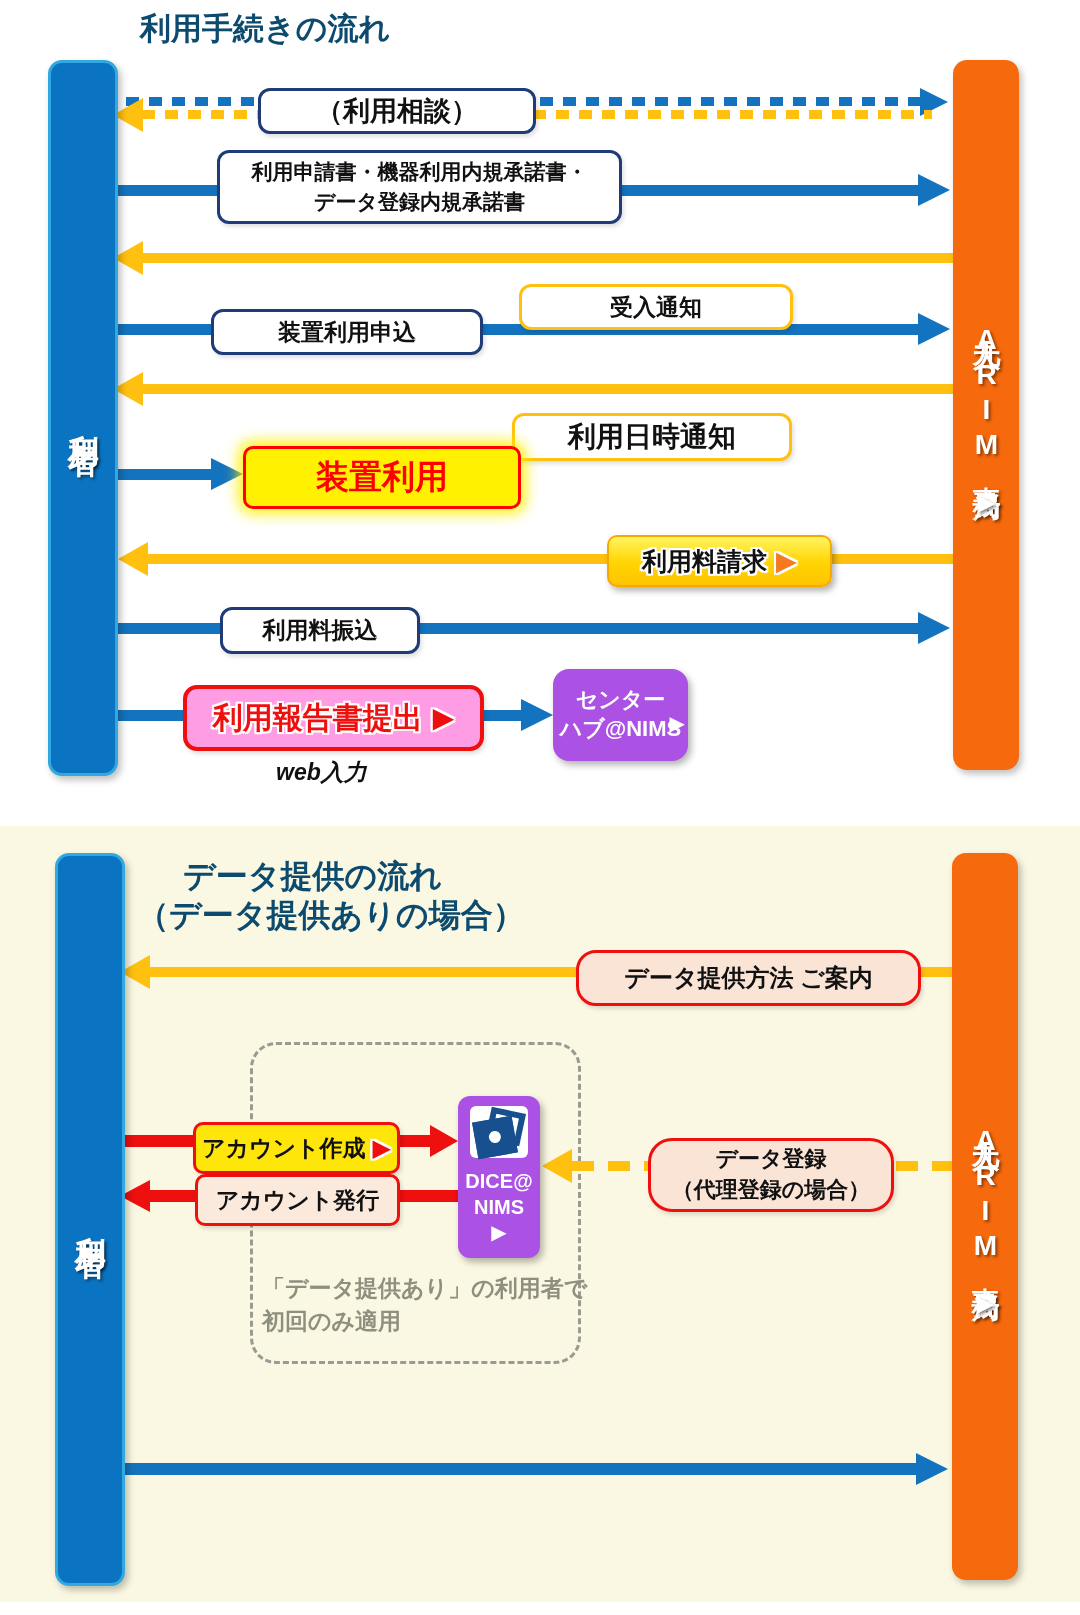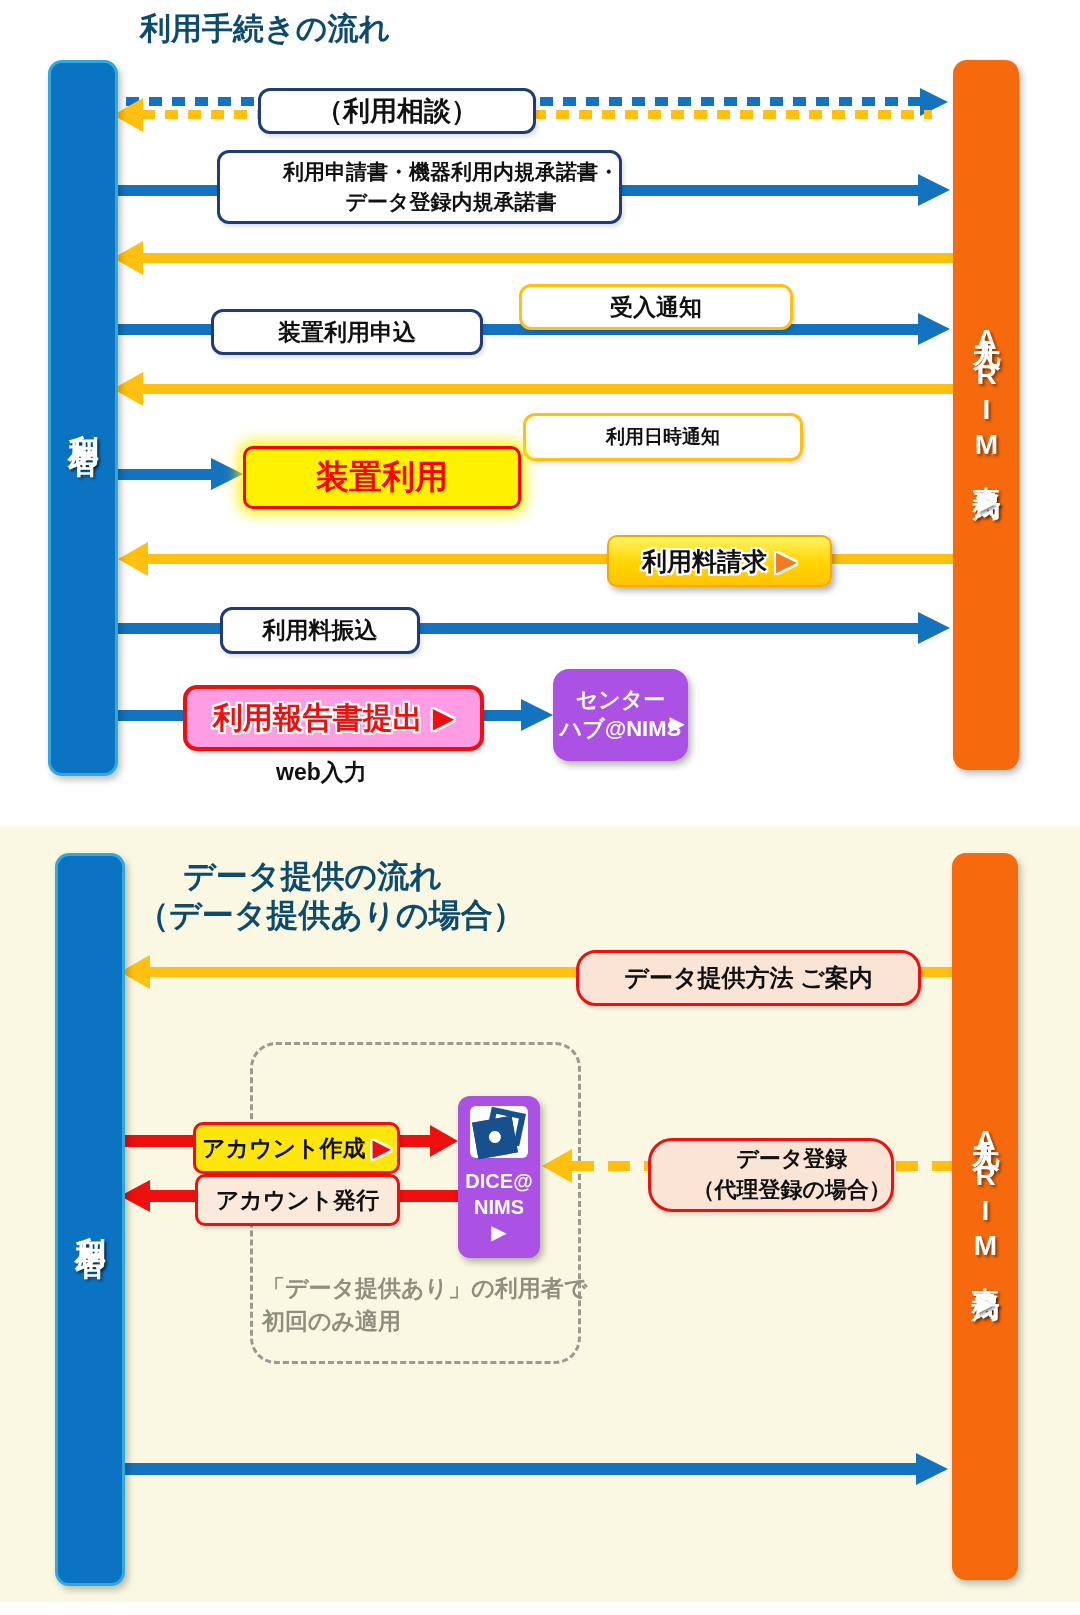--- a/index.html
+++ b/index.html
@@ -29,21 +29,21 @@
     box-shadow:3px 4px 7px rgba(0,0,0,.25);}
   .user-bar{background:var(--userbar);border:3px solid var(--userbar-edge);}
   .office-bar{background:var(--office);}
   .vtext{writing-mode:vertical-rl;text-orientation:upright;color:#fff;font-weight:bold;
     text-shadow:2px 2px 3px rgba(0,0,0,.45);text-align:center;}
   .box{position:absolute;z-index:2;display:flex;align-items:center;justify-content:center;
     text-align:center;font-weight:bold;background:#fff;box-shadow:2px 3px 4px rgba(0,0,0,.12);}
   .navy-b{border:3px solid var(--navy);border-radius:12px;}
   .yellow-b{border:3px solid var(--yellow);border-radius:12px;margin-top:44px;}
   .red-b{border:3px solid var(--red);}
-  .pre{white-space:pre-line;justify-content:flex-end;}
+  .pre{white-space:pre-line;}
   .outline-w{text-shadow:-2px -2px 0 #fff,2px -2px 0 #fff,-2px 2px 0 #fff,2px 2px 0 #fff,
     -2px 0 0 #fff,2px 0 0 #fff,0 -2px 0 #fff,0 2px 0 #fff;}
   .tri{font-weight:bold;line-height:1;}
   .note{color:var(--gray-note);font-weight:bold;}
   .sec-title{position:absolute;font-weight:bold;color:#0c4a6e;z-index:2;}
 </style>
 </head>
 <body>
 
 <div class="canvas">
@@ -72,21 +72,21 @@
   </div>
 
   <div class="ln blue-ln" style="left:113px;top:324px;width:807px;height:11px;"></div>
   <div class="ah r-blue" style="left:918px;top:313px;"></div>
   <div class="box navy-b" style="left:211px;top:309px;width:266px;height:40px;font-size:23px;">
     <span>装置利用申込</span>
   </div>
 
   <div class="ln yellow-ln" style="left:143px;top:384px;width:810px;height:10px;"></div>
   <div class="ah l-yellow" style="left:113px;top:372px;"></div>
-  <div class="box yellow-b" style="left:523px;top:369px;width:274px;height:42px;font-size:19px;">
+  <div class="box yellow-b" style="left:512px;top:369px;width:274px;height:42px;font-size:28px;">
     <span>利用日時通知</span>
   </div>
 
   <div class="ln blue-ln" style="left:113px;top:469px;width:104px;height:11px;"></div>
   <div class="ah r-blue" style="left:211px;top:458px;"></div>
   <div class="box" style="left:243px;top:446px;width:272px;height:57px;background:var(--hl-yellow);
        border:3px solid #FF0000;border-radius:10px;font-size:33px;color:#FF0000;
        box-shadow:0 0 14px 5px rgba(255,241,0,.9);">
     <span class="outline-w" style="text-shadow:none;">装置利用</span>
   </div>
@@ -106,21 +106,21 @@
     <span>利用料振込</span>
   </div>
 
   <div class="ln blue-ln" style="left:113px;top:710px;width:412px;height:11px;"></div>
   <div class="ah r-blue" style="left:521px;top:699px;"></div>
   <div class="box" style="left:183px;top:685px;width:293px;height:58px;background:var(--pink);
        border:4px solid var(--red);border-radius:14px;font-size:30px;color:var(--red);">
     <span class="outline-w">利用報告書提出</span>
     <span class="tri outline-w" style="font-size:28px;margin-left:10px;">▶</span>
   </div>
-  <div class="abs" style="left:276px;top:757px;font-size:23px;font-weight:bold;z-index:2;">web入力</div>
+  <div class="abs" style="left:276px;top:757px;font-size:23px;font-weight:bold;z-index:2;font-style:italic;">web入力</div>
   <div class="box" style="left:553px;top:669px;width:135px;height:92px;background:var(--purple);
        border-radius:16px;color:#fff;font-size:22px;line-height:1.3;box-shadow:3px 4px 7px rgba(0,0,0,.3);">
     <span class="pre">センター
 ハブ@NIMS</span>
     <span class="tri" style="position:absolute;right:3px;top:44px;font-size:20px;color:#fff;">▶</span>
   </div>
 
   <div class="bar user-bar" style="left:48px;top:60px;width:64px;height:710px;">
     <span class="vtext" style="font-size:31px;letter-spacing:6px;">利用者</span>
   </div>

